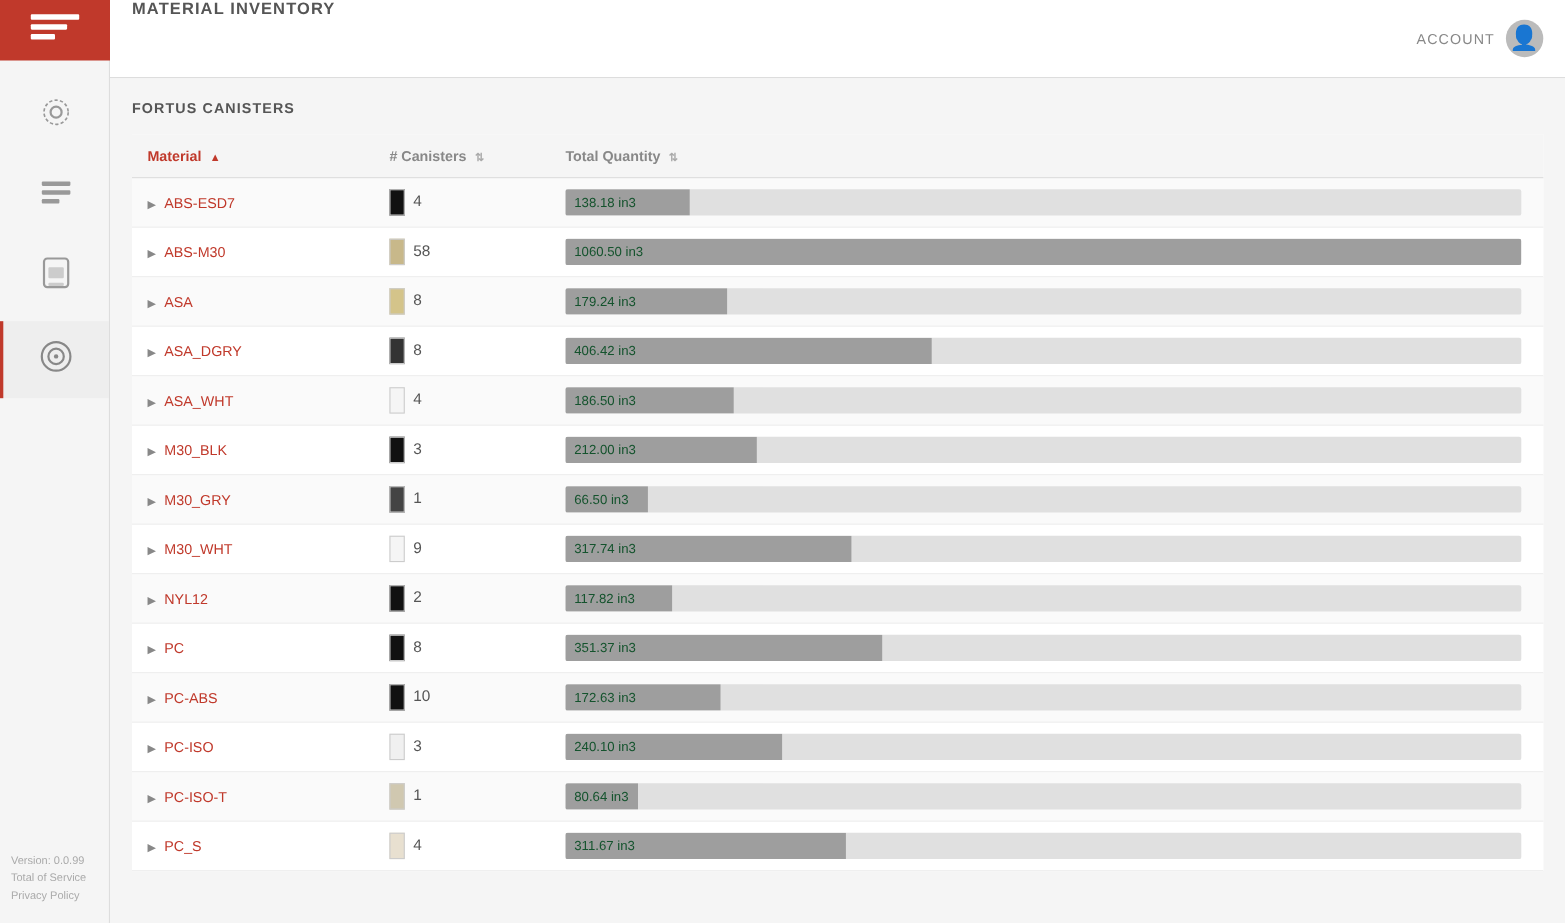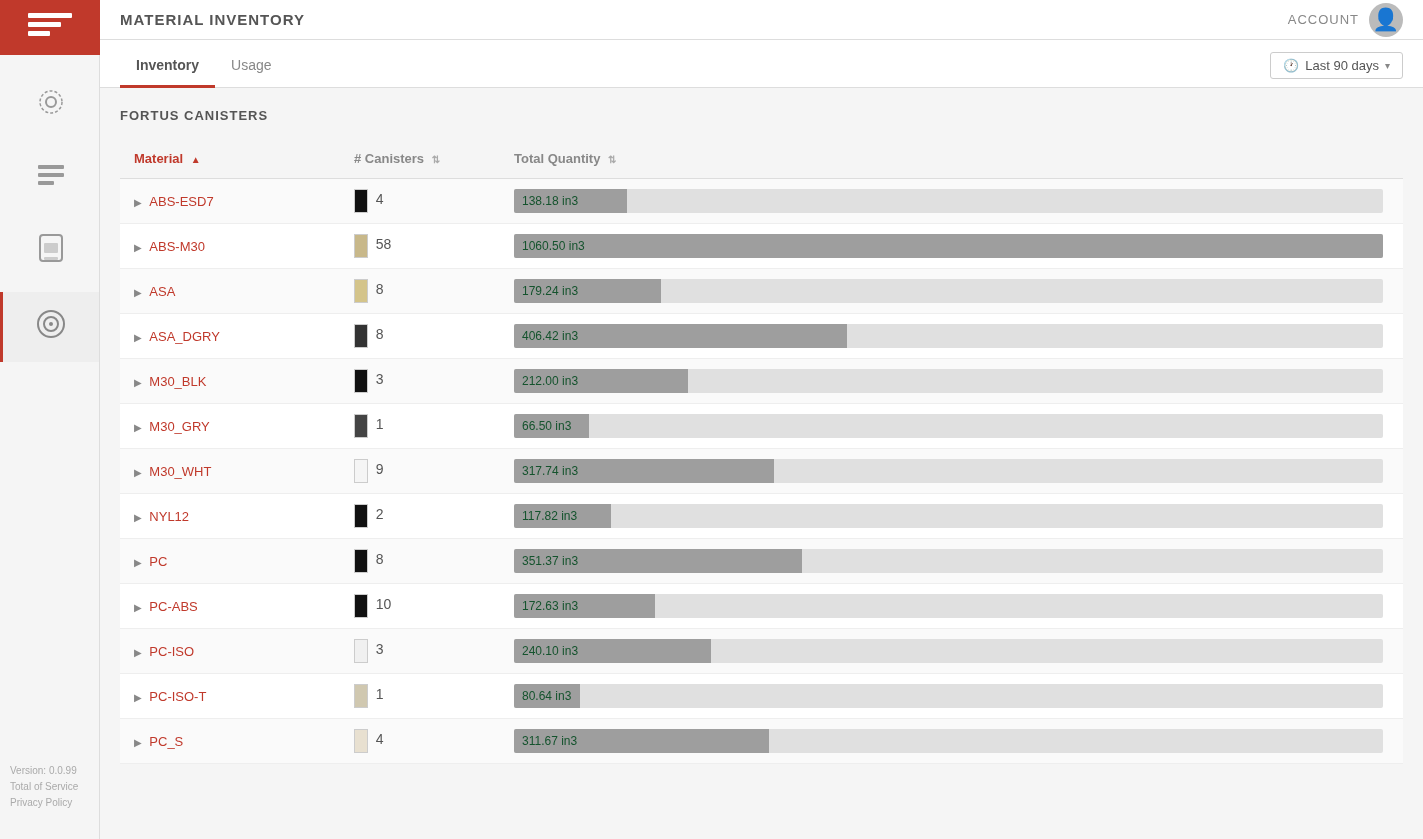--- a/index.html
+++ b/index.html
@@ -65,24 +65,23 @@
     #main {
       flex: 1;
       display: flex;
       flex-direction: column;
       background: #f5f5f5;
       overflow: hidden;
     }
 
     
     #topbar {
-      height: 40px;
+      height: 71px;
       background: white;
       display: flex;
-      align-items: center;
       padding: 0 20px;
       border-bottom: 1px solid #ddd;
       justify-content: space-between;
     }
     #topbar .title {
       font-size: 15px;
       font-weight: bold;
       color: #555;
       letter-spacing: 1px;
       text-transform: uppercase;
@@ -251,21 +250,21 @@
       top: 50%;
       transform: translateY(-50%);
       font-size: 12px;
       color: #14532d;
       font-weight: 500;
       z-index: 1;
     }
 
     .version-info {
       position: fixed;
-      bottom: 28px;
+      bottom: 16px;
       left: 10px;
       font-size: 10px;
       color: #aaa;
       line-height: 1.6;
     }
     .version-info a { color: #aaa; text-decoration: none; }
   </style>
 </head>
 <body>
 
@@ -327,35 +326,20 @@
   <div id="topbar">
     <span class="title">MATERIAL INVENTORY</span>
     <div class="account-area">
       <span class="account-label">ACCOUNT</span>
       <div class="avatar-circle">
         <span class="avatar-icon">👤</span>
       </div>
     </div>
   </div>
 
-  <div id="tabbar">
-    <div class="tabs">
-      <div class="tab active">
-        <span>Inventory</span>
-      </div>
-      <div class="tab">
-        <span>Usage</span>
-      </div>
-    </div>
-    <div class="date-filter">
-      <span class="clock-icon">🕐</span>
-      <span>Last 90 days</span>
-      <span class="caret">▾</span>
-    </div>
-  </div>
 
   <div id="content">
     <div class="section-title">FORTUS CANISTERS</div>
 
     <table class="inventory-table">
       <thead>
         <tr>
           <th style="width:220px" class="active-sort">
             <span>Material</span>
             <span class="sort-arrow">▲</span>
@@ -431,20 +415,36 @@
     <td style="padding-right:20px;">
       <div class="bar-container">
         <div class="bar-fill" style="width:38.32343234323432%;"></div>
         <span class="bar-label">406.42 in3</span>
       </div>
     </td>
   </tr>
           <tr>
     <td>
       <span class="expand-arrow">▶</span>
+      <span class="material-name">ASA_WHT</span>
+    </td>
+    <td>
+      <span class="color-swatch" style="background:#f5f5f5;"></span>
+      <span class="canister-count">4</span>
+    </td>
+    <td style="padding-right:20px;">
+      <div class="bar-container">
+        <div class="bar-fill" style="width:17.586044318717587%;"></div>
+        <span class="bar-label">186.50 in3</span>
+      </div>
+    </td>
+  </tr>
+          <tr>
+    <td>
+      <span class="expand-arrow">▶</span>
       <span class="material-name">M30_BLK</span>
     </td>
     <td>
       <span class="color-swatch" style="background:#111;"></span>
       <span class="canister-count">3</span>
     </td>
     <td style="padding-right:20px;">
       <div class="bar-container">
         <div class="bar-fill" style="width:19.99057048561999%;"></div>
         <span class="bar-label">212.00 in3</span>

